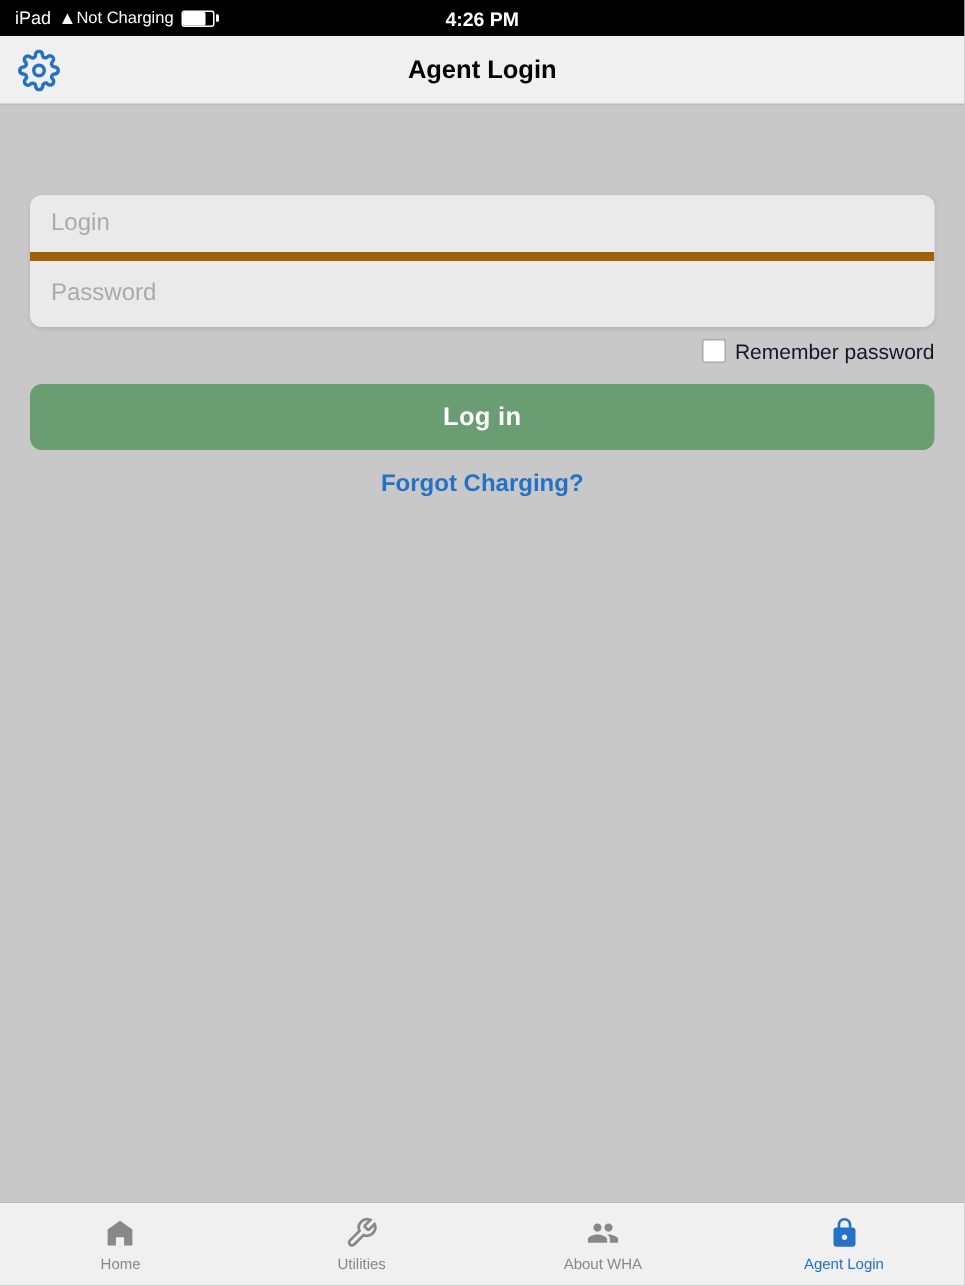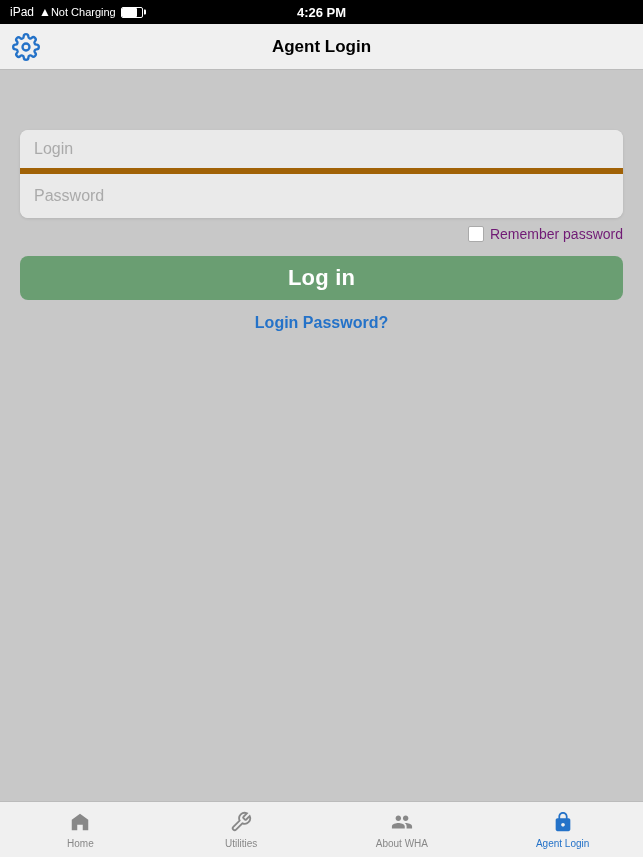--- a/index.html
+++ b/index.html
@@ -160,31 +160,31 @@
       height: 16px;
       border: 1px solid #aaa;
       background: #fff;
       border-radius: 2px;
       appearance: none;
       -webkit-appearance: none;
       cursor: pointer;
     }
     .remember-label {
       font-size: 14px;
-      color: #701a75;
+      color: #0f172a;
     }
 
     .login-button {
       width: 100%;
       height: 44px;
       background: #6a9e72;
       border: none;
       border-radius: 8px;
       color: #fff;
-      font-size: 22px;
+      font-size: 17px;
       font-weight: 600;
       cursor: pointer;
       margin-bottom: 14px;
       letter-spacing: 0.2px;
     }
 
     .forgot-password {
       text-align: center;
       display: block;
       color: #2472c8;
@@ -262,21 +262,21 @@
       <input class="input-field" type="password" placeholder="Password" style="">
     </div>
 
     <div class="remember-row">
       <input class="remember-checkbox" type="checkbox" style="">
       <span class="remember-label">Remember password</span>
     </div>
 
     <button class="login-button">Log in</button>
 
-    <button class="forgot-password">Login Password?</button>
+    <button class="forgot-password">Forgot Charging?</button>
   </div>
 </div>
 
 <div class="tab-bar">
   <div class="tab-item">
     <span class="tab-icon">
       <svg width="22" height="22" viewBox="0 0 24 24" fill="#888" stroke="none">
         <path d="M3 9.5L12 3l9 6.5V21H15v-6H9v6H3z"></path>
       </svg>
     </span>

